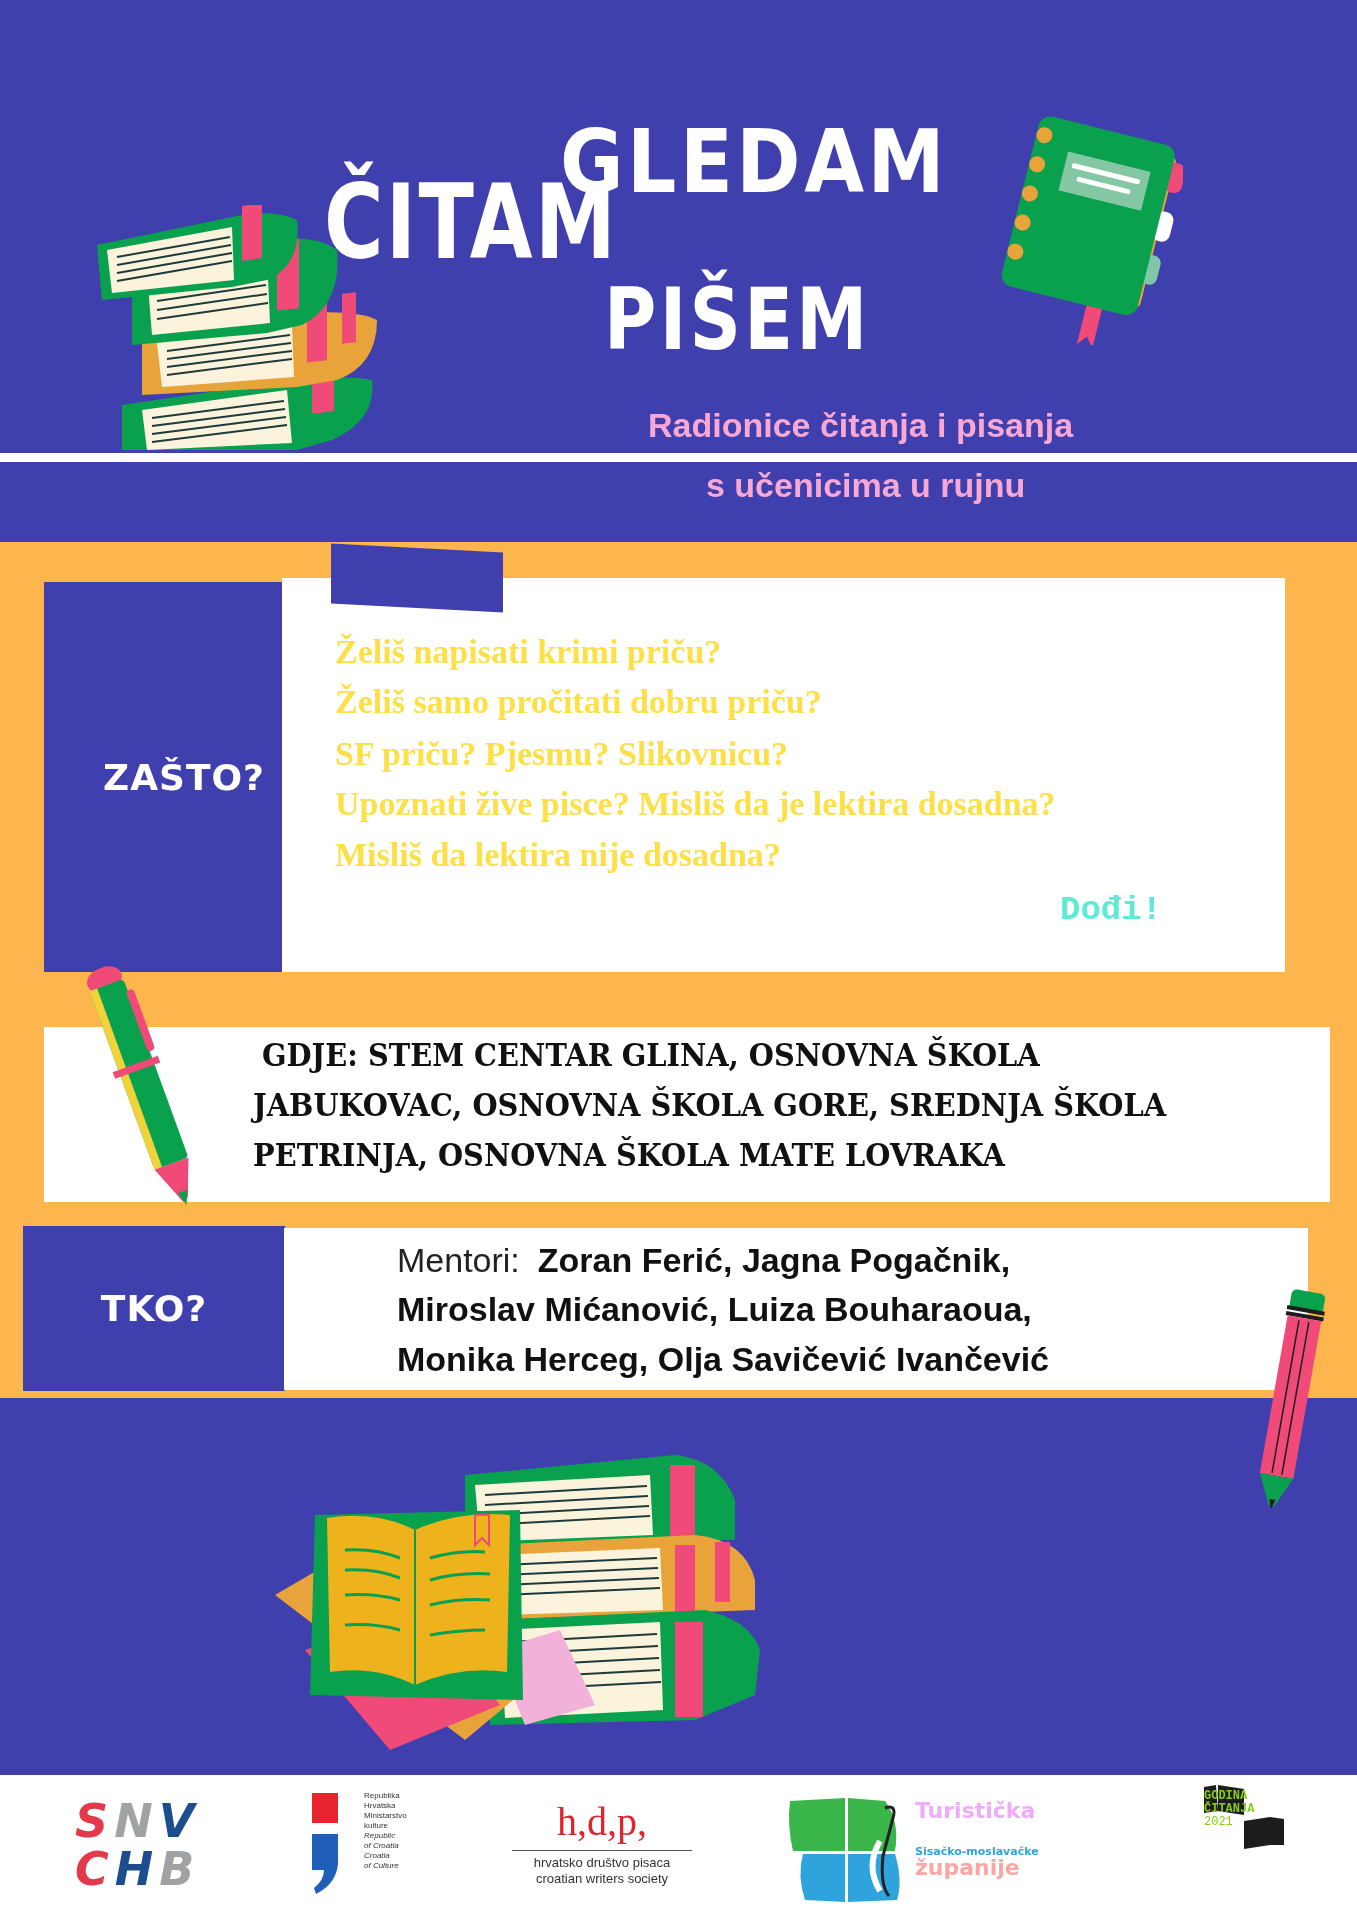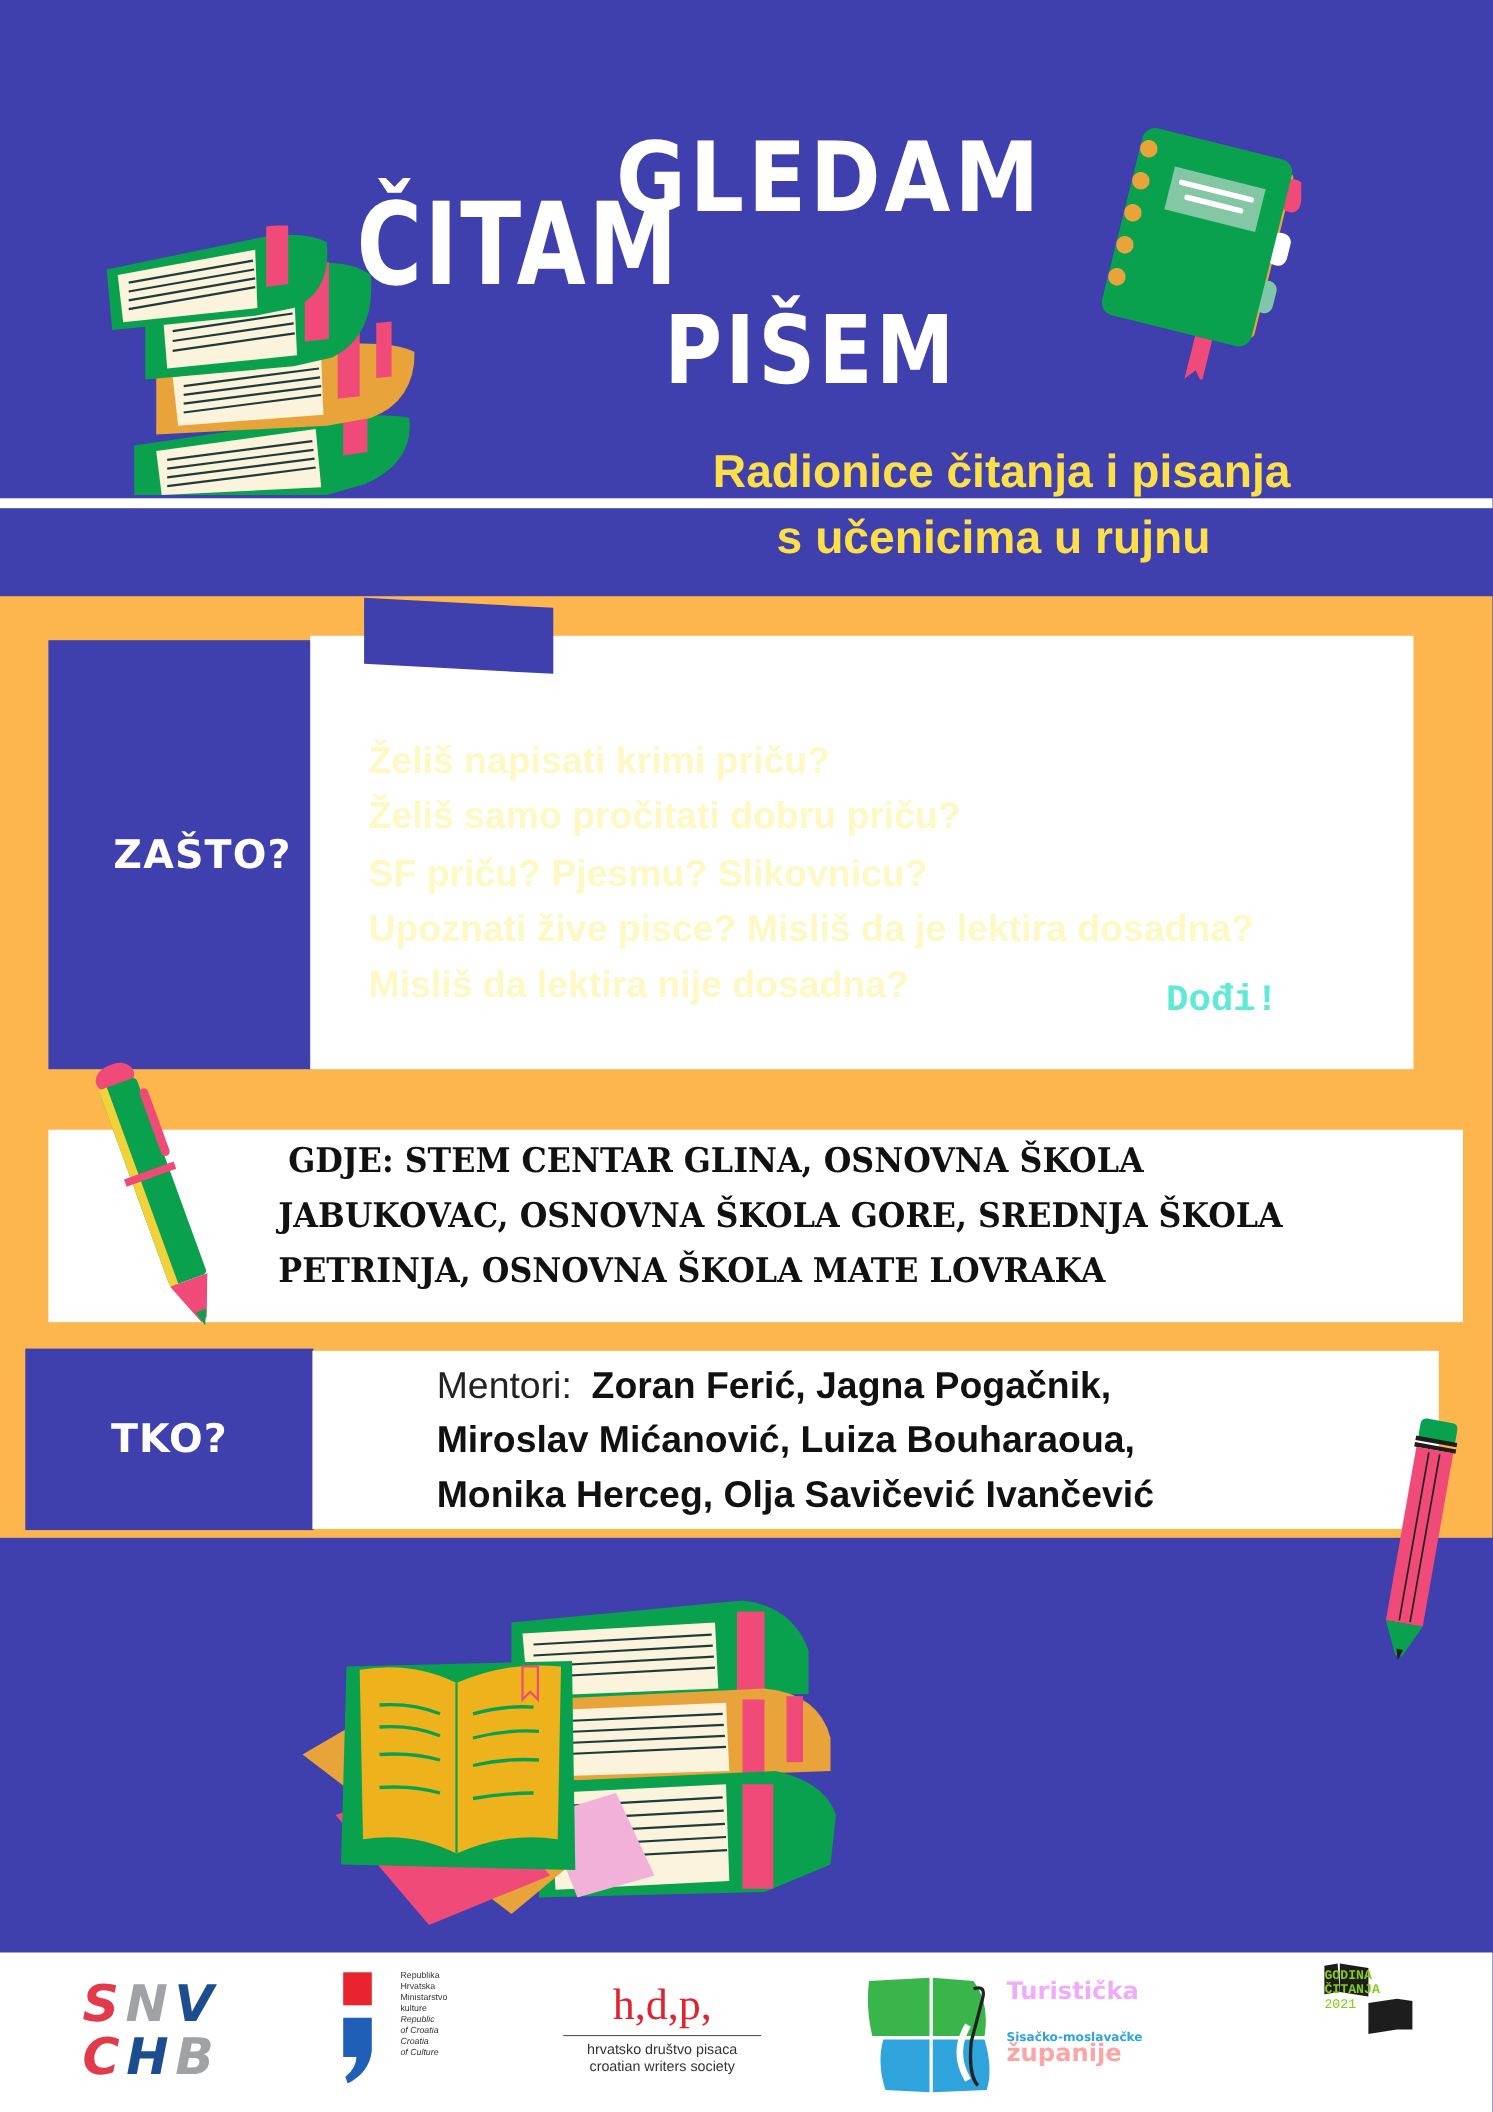--- a/index.html
+++ b/index.html
@@ -7,41 +7,41 @@
   body { position: relative; font-family: "DejaVu Sans", sans-serif; }
   .abs { position: absolute; }
 
   
   #header { left: 0; top: 0; width: 1357px; height: 542px; background: #3f3fae; }
   .title-word { position: absolute; color: #fff; font-family: "DejaVu Sans", sans-serif; font-weight: bold; letter-spacing: 3px; line-height: 1; white-space: nowrap; }
   #t-gledam { left: 560px; top: 118px; font-size: 88px; transform: scaleX(0.88); transform-origin: left top; letter-spacing: 4px; }
   #t-citam  { left: 324px; top: 170px; font-size: 104px; transform: scaleX(0.78); transform-origin: left top; }
   #t-pisem  { left: 604px; top: 276px; font-size: 86px; transform: scaleX(0.83); transform-origin: left top; letter-spacing: 4px; }
 
-  .subtitle { position: absolute; color: #fde047; font-family: "Liberation Sans", sans-serif; font-weight: bold; font-size: 42px; white-space: nowrap; line-height: 1; }
+  .subtitle { position: absolute; color: #f9a8d4; font-family: "Liberation Sans", sans-serif; font-weight: bold; font-size: 34px; white-space: nowrap; line-height: 1; }
   #sub1 { left: 648px; top: 408px; }
   #sub2 { left: 706px; top: 468px; }
   #header-rule { left: 0; top: 453px; width: 1357px; height: 9px; background: #ffffff; }
 
   
   #orange { left: 0; top: 542px; width: 1357px; height: 856px; background: #fdb64d; }
 
   .blue-tab { position: absolute; background: #3f3fae; display: flex; align-items: center; justify-content: center; }
   .blue-tab span { color: #fff; font-family: "DejaVu Sans", sans-serif; font-weight: bold; font-size: 36px; letter-spacing: 1px; }
   #zasto-tab { left: 44px; top: 582px; width: 240px; height: 390px; padding-left: 40px; }
   #tko-tab { left: 23px; top: 1226px; width: 262px; height: 165px; }
 
   .card { position: absolute; background: #ffffff; }
   #zasto-card { left: 282px; top: 578px; width: 1003px; height: 394px; }
   #gdje-card { left: 44px; top: 1027px; width: 1286px; height: 175px; }
   #tko-card { left: 284px; top: 1228px; width: 1024px; height: 162px; }
 
   #tape { left: 331px; top: 548px; width: 172px; height: 60px; background: #3f3fae; transform: skewY(3deg); }
 
-  .q-line { position: absolute; left: 335px; font-family: Liberation Sans, sans-serif; font-weight: bold; font-size: 34px; color: #fef9c3; white-space: nowrap; line-height: 1; margin-top: 40px; }
+  .q-line { position: absolute; left: 335px; font-family: Liberation Serif, serif; font-weight: bold; font-size: 34px; color: #fde047; white-space: nowrap; line-height: 1; }
   #q0 { top: 635px; } #q1 { top: 685px; } #q2 { top: 737px; } #q3 { top: 787px; } #q4 { top: 838px; }
   #dodi { position: absolute; left: 1060px; top: 893px; font-family: Liberation Mono, monospace; font-weight: bold; font-size: 34px; color: #5eead4; line-height: 1; }
 
   .gdje-line { position: absolute; font-family: "DejaVu Serif", serif; font-weight: bold; font-size: 31px; color: #111; white-space: nowrap; line-height: 1; transform: scaleX(0.93); transform-origin: left top; }
   #g0 { left: 262px; top: 1040px; } #g1 { left: 253px; top: 1090px; } #g2 { left: 253px; top: 1140px; }
 
   .mentor-line { position: absolute; left: 397px; font-family: "Liberation Sans", sans-serif; font-size: 34px; color: #111; white-space: nowrap; line-height: 1; }
   #m0 { top: 1243px; } #m1 { top: 1292px; } #m2 { top: 1342px; }
   #m0 .lbl { font-weight: normal; color: #222; margin-right: 18px; }
   .bold { font-weight: bold; }

